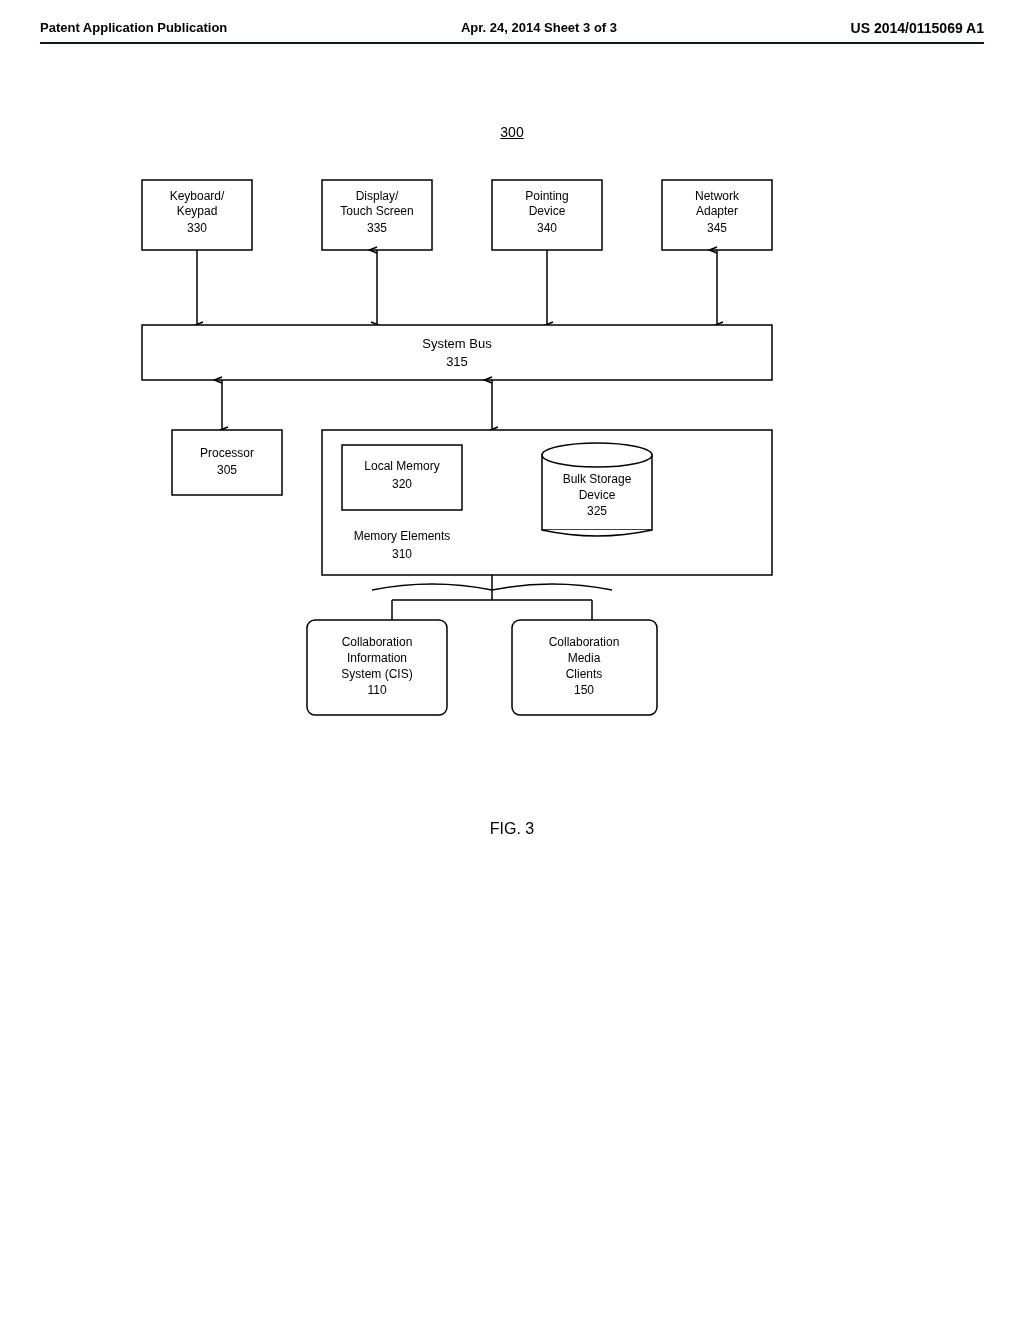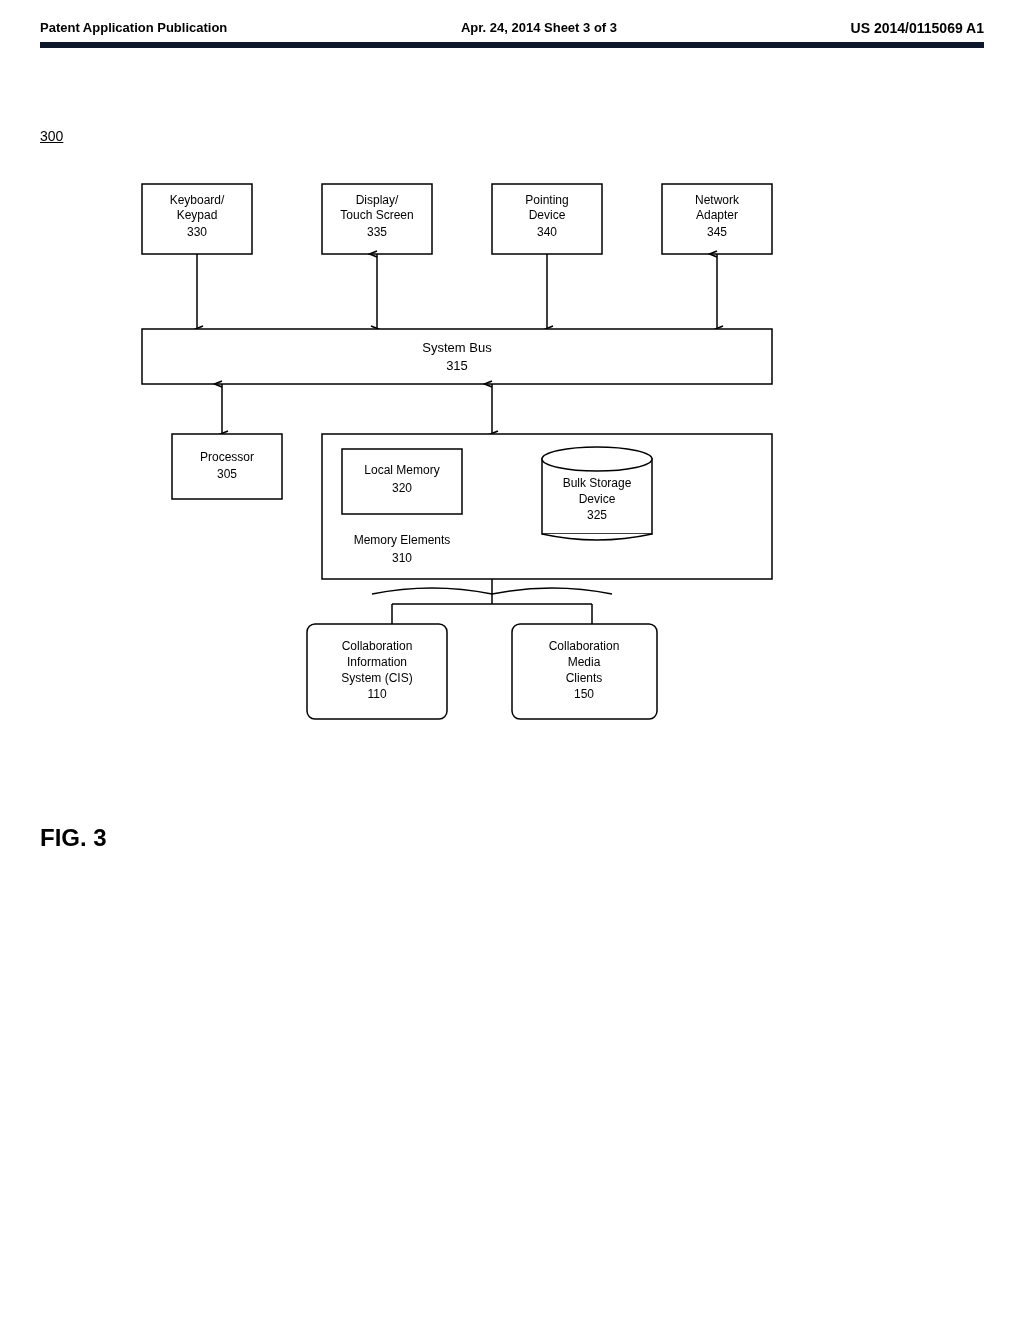--- a/index.html
+++ b/index.html
@@ -18,57 +18,57 @@
       background: #fff;
       position: relative;
       padding: 20px 40px;
     }
 
     
     .patent-header {
       display: flex;
       justify-content: space-between;
       align-items: flex-start;
-      border-bottom: 6px solid #0f172a;
+      border-bottom: 2px solid #0f172a;
       padding-bottom: 6px;
       margin-bottom: 10px;
     }
     .patent-header-left {
       font-size: 13px;
       font-weight: bold;
     }
     .patent-header-center {
       font-size: 13px;
       font-weight: bold;
       text-align: right;
     }
     .patent-header-right {
       font-size: 14px;
       font-weight: bold;
     }
 
     
     .fig-label-300 {
-      text-align: left;
+      text-align: center;
       font-size: 14px;
       text-decoration: underline;
       margin-bottom: 30px;
     }
 
     
     .diagram-svg {
       display: block;
       margin: 0 auto;
     }
 
     
     .fig-caption {
-      text-align: left;
-      font-size: 24px;
-      font-weight: bold;
+      text-align: center;
+      font-size: 16px;
+      font-weight: normal;
       margin-top: 40px;
     }
   </style>
 </head>
 <body>
 
 <div class="page">
 
   <div class="patent-header">
     <div class="patent-header-left">Patent Application Publication</div>

